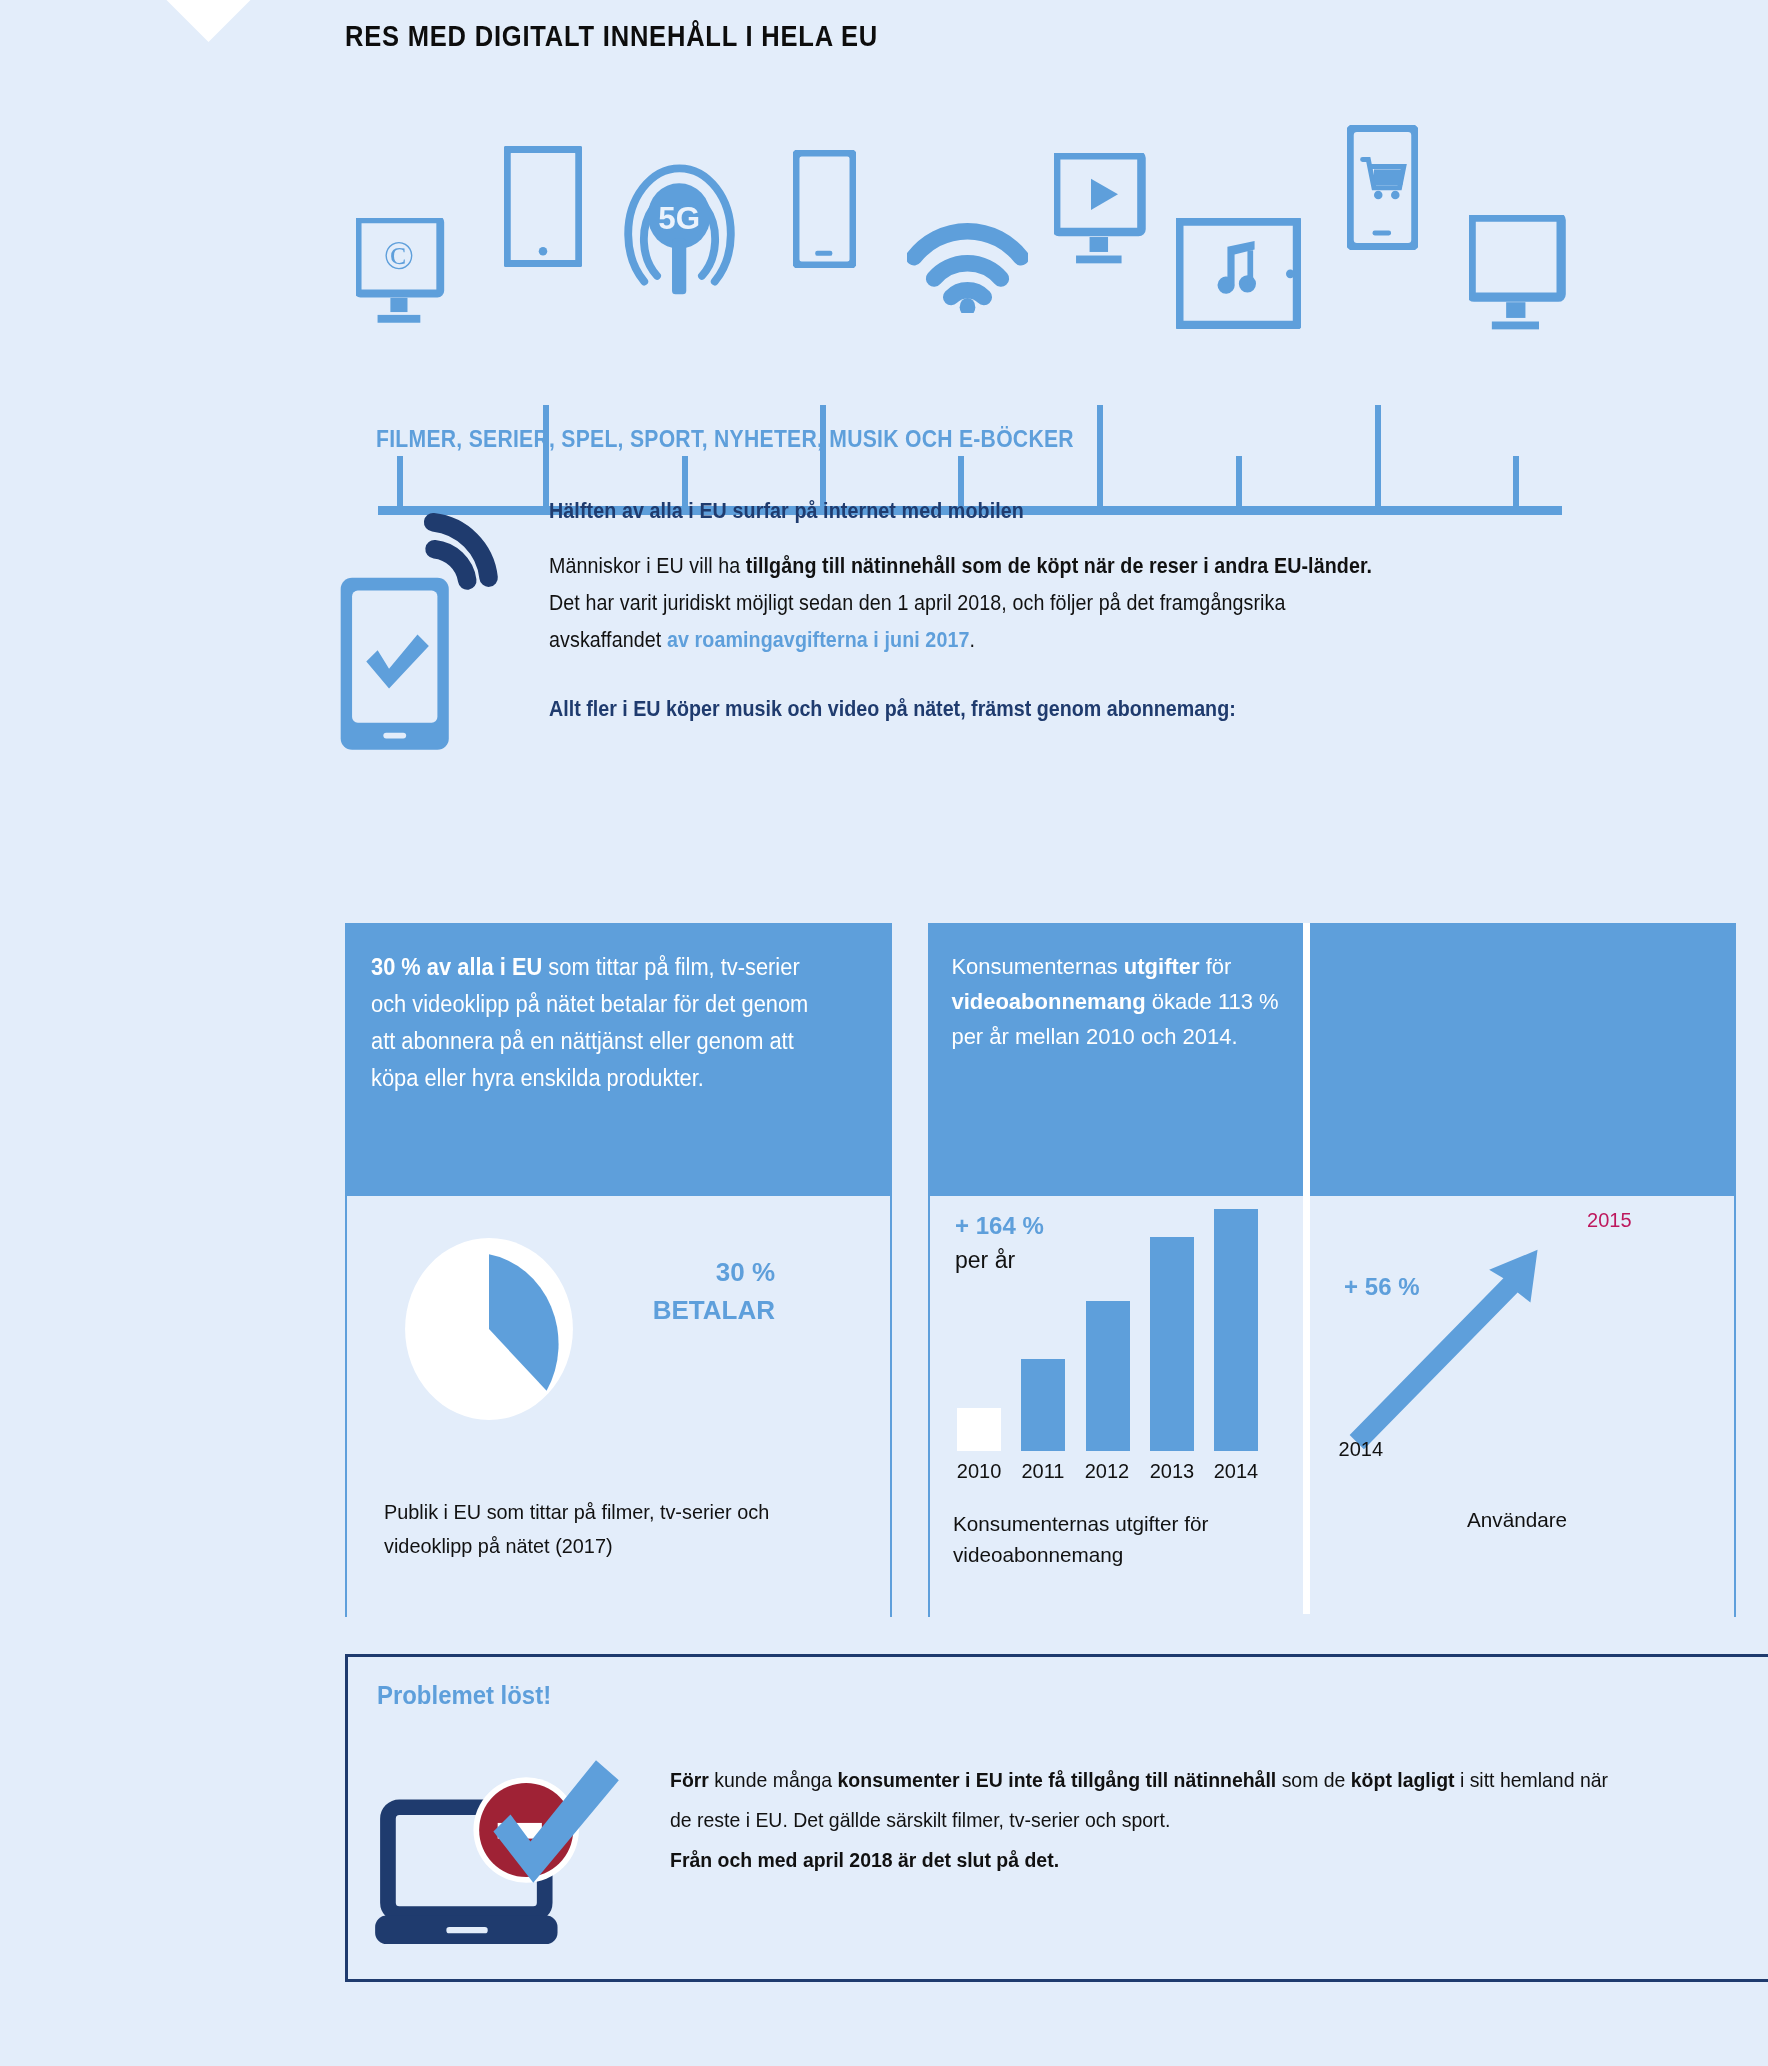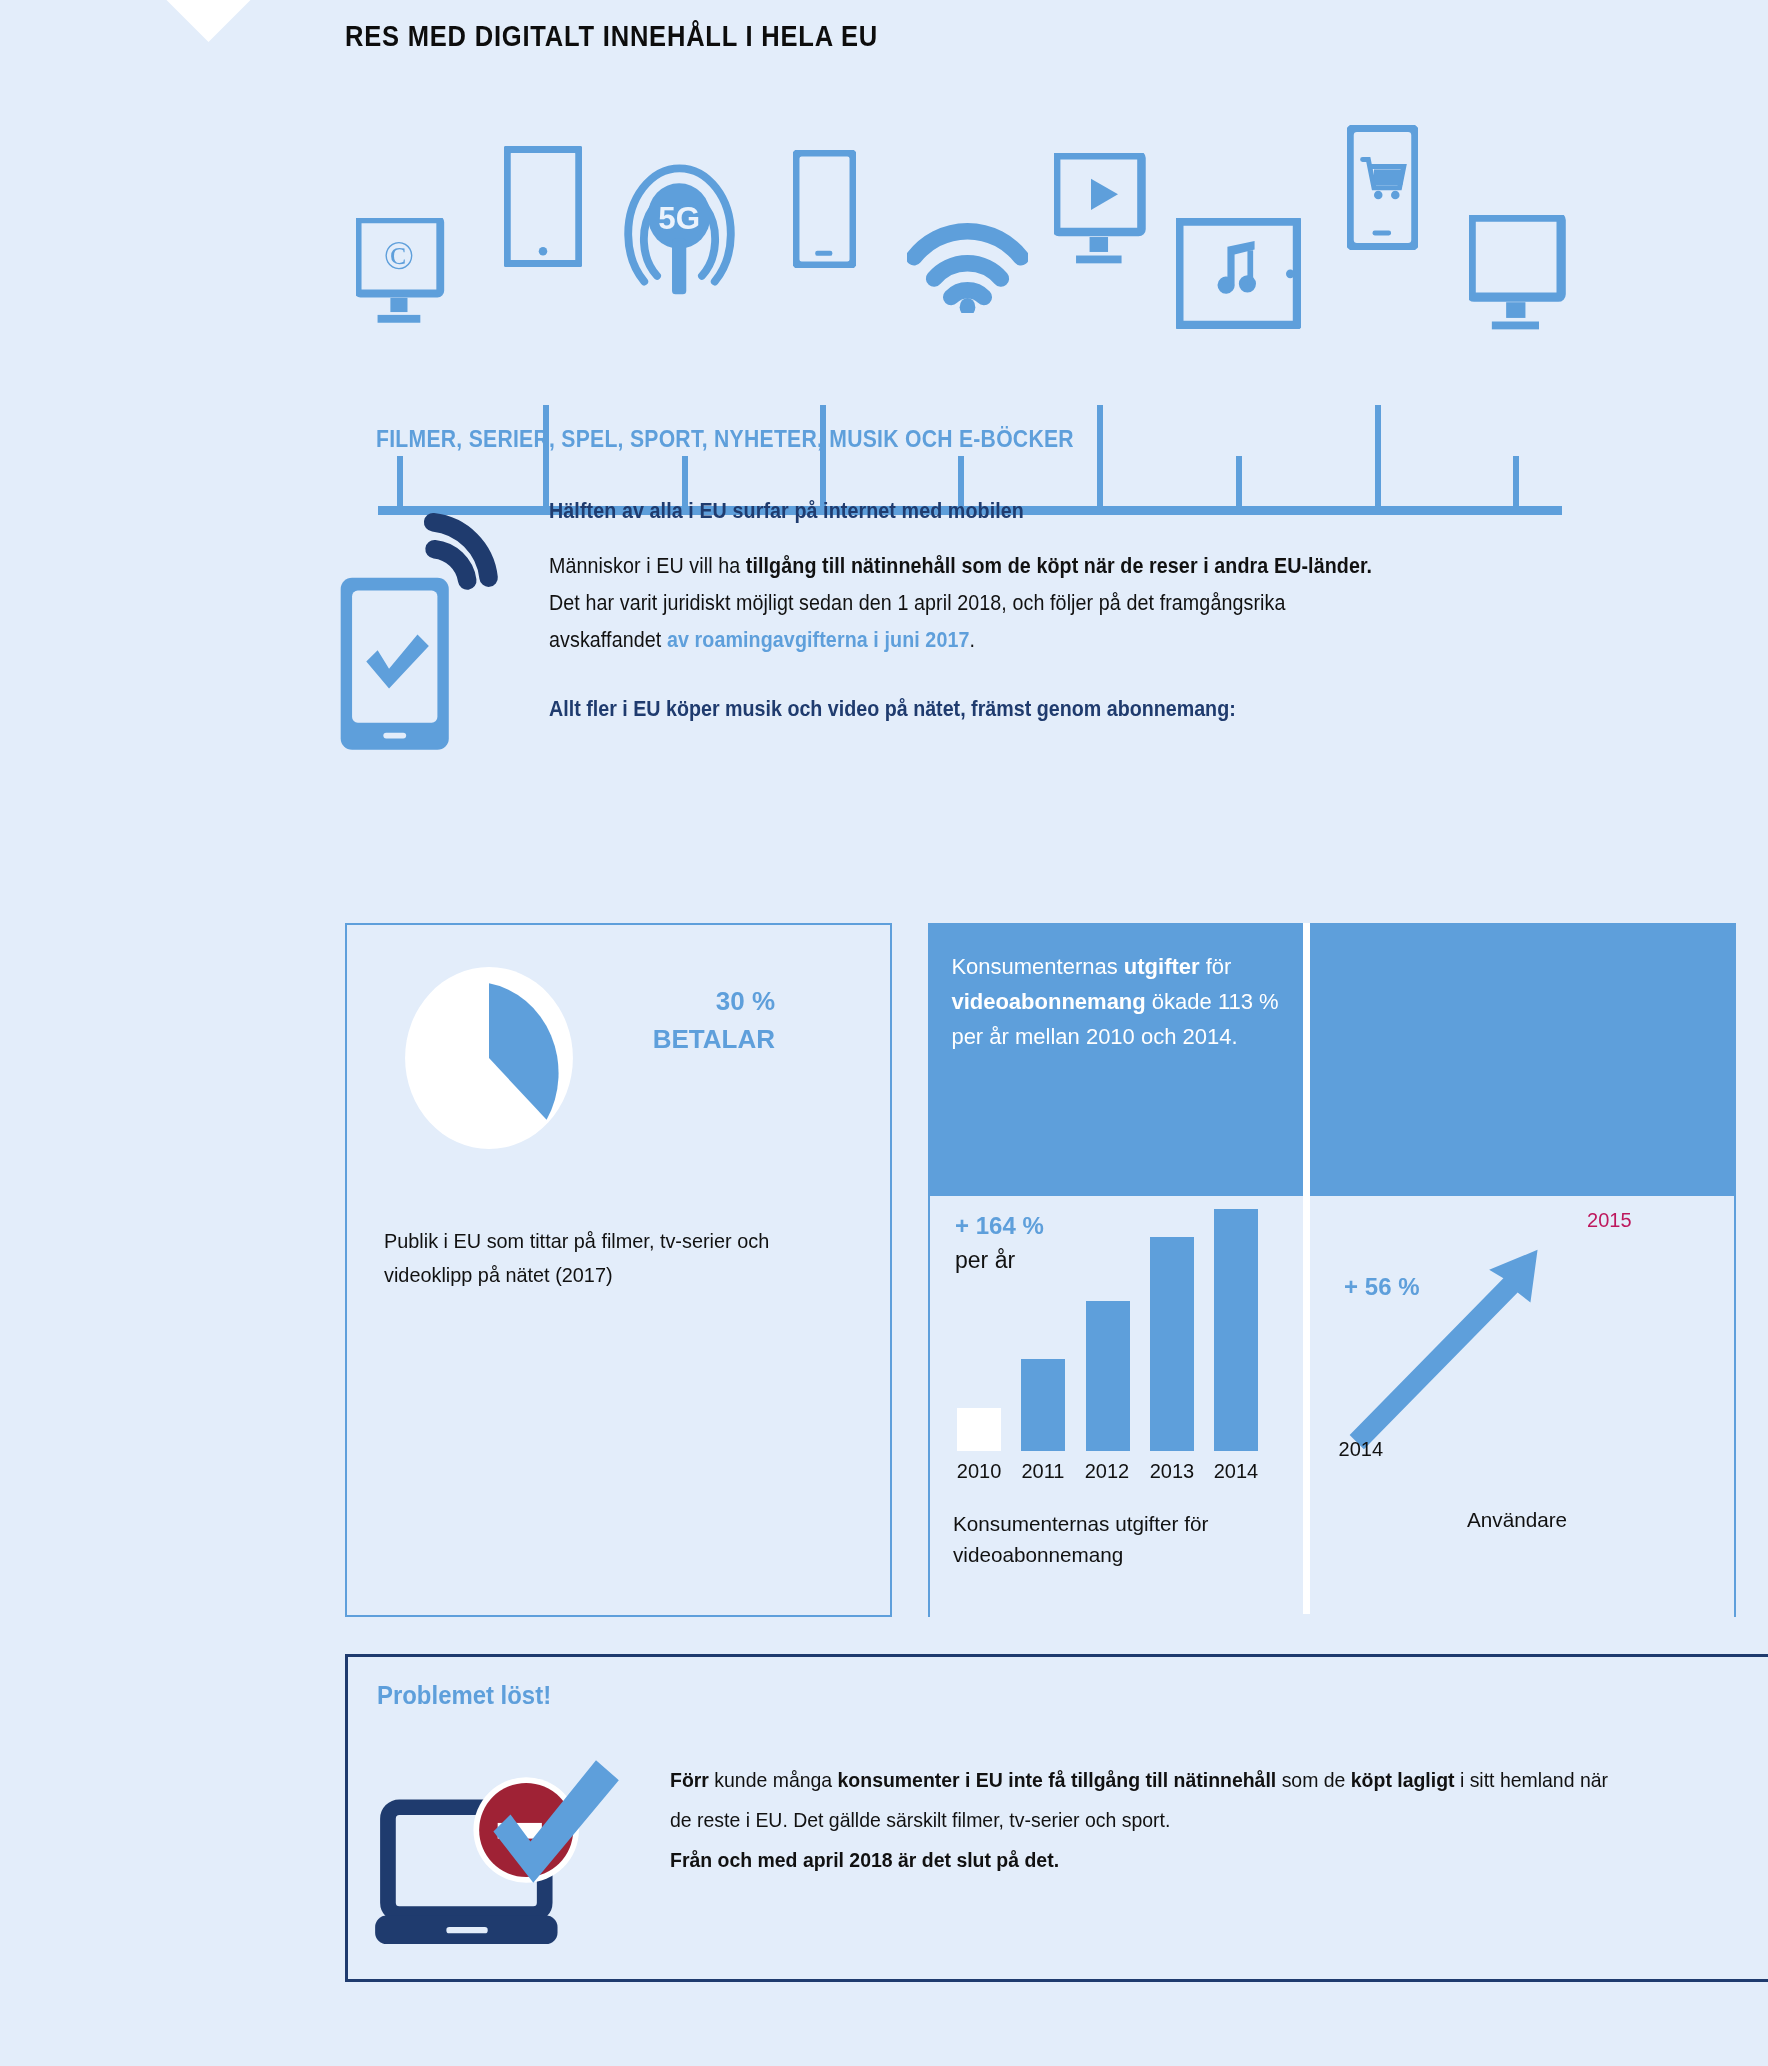--- a/index.html
+++ b/index.html
@@ -251,20 +251,23 @@
   <div id="intro-text">
     <div class="lead cond">Hälften av alla i EU surfar på internet med mobilen</div>
     <div class="para cond"><span>Människor i EU vill ha </span><b>tillgång till nätinnehåll som de köpt när de reser i andra EU-länder.</b><span> Det har varit juridiskt möjligt sedan den 1 april 2018, och följer på det framgångsrika avskaffandet </span><span class="hl">av roamingavgifterna i juni 2017</span><span>.</span></div>
     <div class="lead2 cond">Allt fler i EU köper musik och video på nätet, främst genom abonnemang:</div>
   </div>
 </div>
 
 <div id="cards">
 
   <div id="card-left" class="card">
+    <div id="left-head" class="card-head">
+      <p class="cond"><b>30 % av alla i EU</b><span> som tittar på film, tv-serier och videoklipp på nätet betalar för det genom att abonnera på en nättjänst eller genom att köpa eller hyra enskilda produkter.</span></p>
+    </div>
     <div id="left-body" class="card-body">
       <svg id="pie-wrap" viewBox="0 0 250 270">
         <ellipse cx="125" cy="135" rx="118" ry="128" fill="#ffffff"></ellipse>
         <path d="M125 135 L125 30 A118 128 0 0 1 206 222 Z" fill="#5e9fdb"></path>
         <ellipse cx="125" cy="135" rx="118" ry="128" fill="none" stroke="#e3edfa" stroke-width="0"></ellipse>
         <path d="M125 135 m-118 0 a118 128 0 1 0 236 0 a118 128 0 1 0 -236 0" fill="none" stroke="#ffffff" stroke-width="0"></path>
         <ellipse cx="125" cy="135" rx="86" ry="95" fill="none" stroke="#e3edfa" stroke-width="0"></ellipse>
       </svg>
       <div id="pie-label">
         <div>30 %</div>

